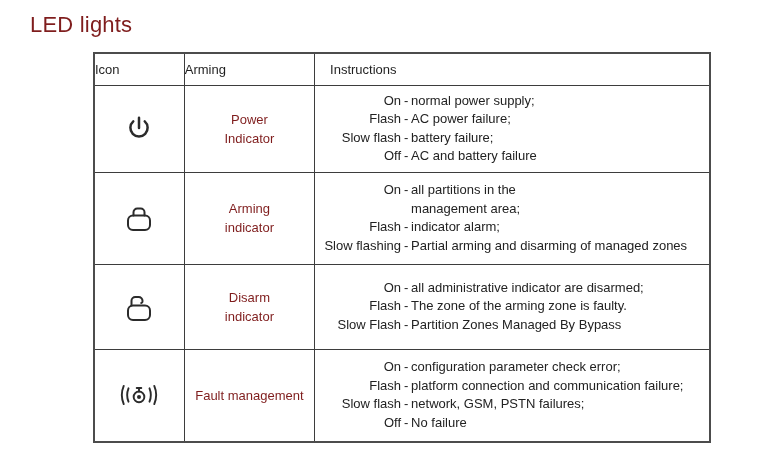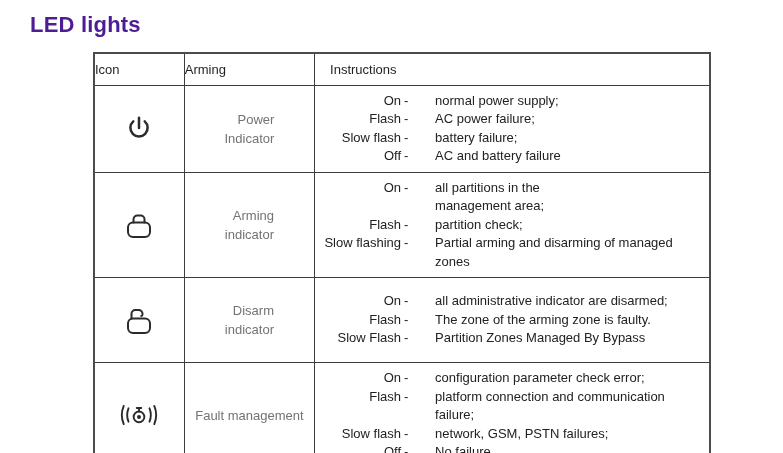--- a/index.html
+++ b/index.html
@@ -8,23 +8,23 @@
     width: 783px; height: 453px;
     font-family: "Liberation Sans", sans-serif;
     color: #1f1f1f;
     overflow: hidden;
     position: relative;
   }
   .title {
     position: absolute;
     left: 30px; top: 12px;
     font-size: 22px;
-    font-weight: bold;
+    font-weight: normal;
     letter-spacing: 0.2px;
-    color: #4c1d95;
+    color: #7f1d1d;
   }
   table.led-table {
     position: absolute;
     left: 93px; top: 52px;
     width: 618px;
     border-collapse: collapse;
     table-layout: fixed;
     font-size: 13px;
     color: #222222;
   }
@@ -49,35 +49,35 @@
   .row-arming td  { height: 92px; }
   .row-disarm td  { height: 85px; }
   .row-fault td   { height: 93px; }
 
   td.cell-icon { text-align: center; vertical-align: middle; }
   td.cell-icon svg { display: inline-block; vertical-align: middle; }
 
   td.cell-mean { text-align: center; vertical-align: middle; }
   .meaning-text {
     display: inline-block;
-    text-align: right;
+    text-align: center;
     white-space: pre-line;
     line-height: 19px;
-    color: #737373;
+    color: #7f1d1d;
   }
 
   td.cell-instr { vertical-align: middle; padding: 6px 19px 6px 4px; }
   .instr-line {
     display: grid;
     grid-template-columns: 82px 10px 1fr;
     line-height: 18.5px;
   }
   .instr-line .state { text-align: right; white-space: nowrap; }
   .instr-line .dash  { text-align: center; }
-  .instr-line .desc  { text-align: left; white-space: pre-line; margin-left: 24px; }
+  .instr-line .desc  { text-align: left; white-space: pre-line; }
 
   .icon-stroke { stroke: #2b2b2b; fill: none; stroke-width: 2; stroke-linecap: round; stroke-linejoin: round; }
   .icon-fill   { fill: #2b2b2b; stroke: none; }
 </style>
 </head>
 <body>
 
 <div>
   <h1 class="title">LED lights</h1>
 
@@ -140,21 +140,21 @@
         <td class="cell-instr">
           <div class="instr-line">
             <span class="state">On</span>
             <span class="dash">-</span>
             <span class="desc">all partitions in the
 management area;</span>
           </div>
           <div class="instr-line">
             <span class="state">Flash</span>
             <span class="dash">-</span>
-            <span class="desc">partition check;</span>
+            <span class="desc">indicator alarm;</span>
           </div>
           <div class="instr-line">
             <span class="state">Slow flashing</span>
             <span class="dash">-</span>
             <span class="desc">Partial arming and disarming of managed zones</span>
           </div>
         </td>
       </tr>
 
       <tr class="row-disarm">

